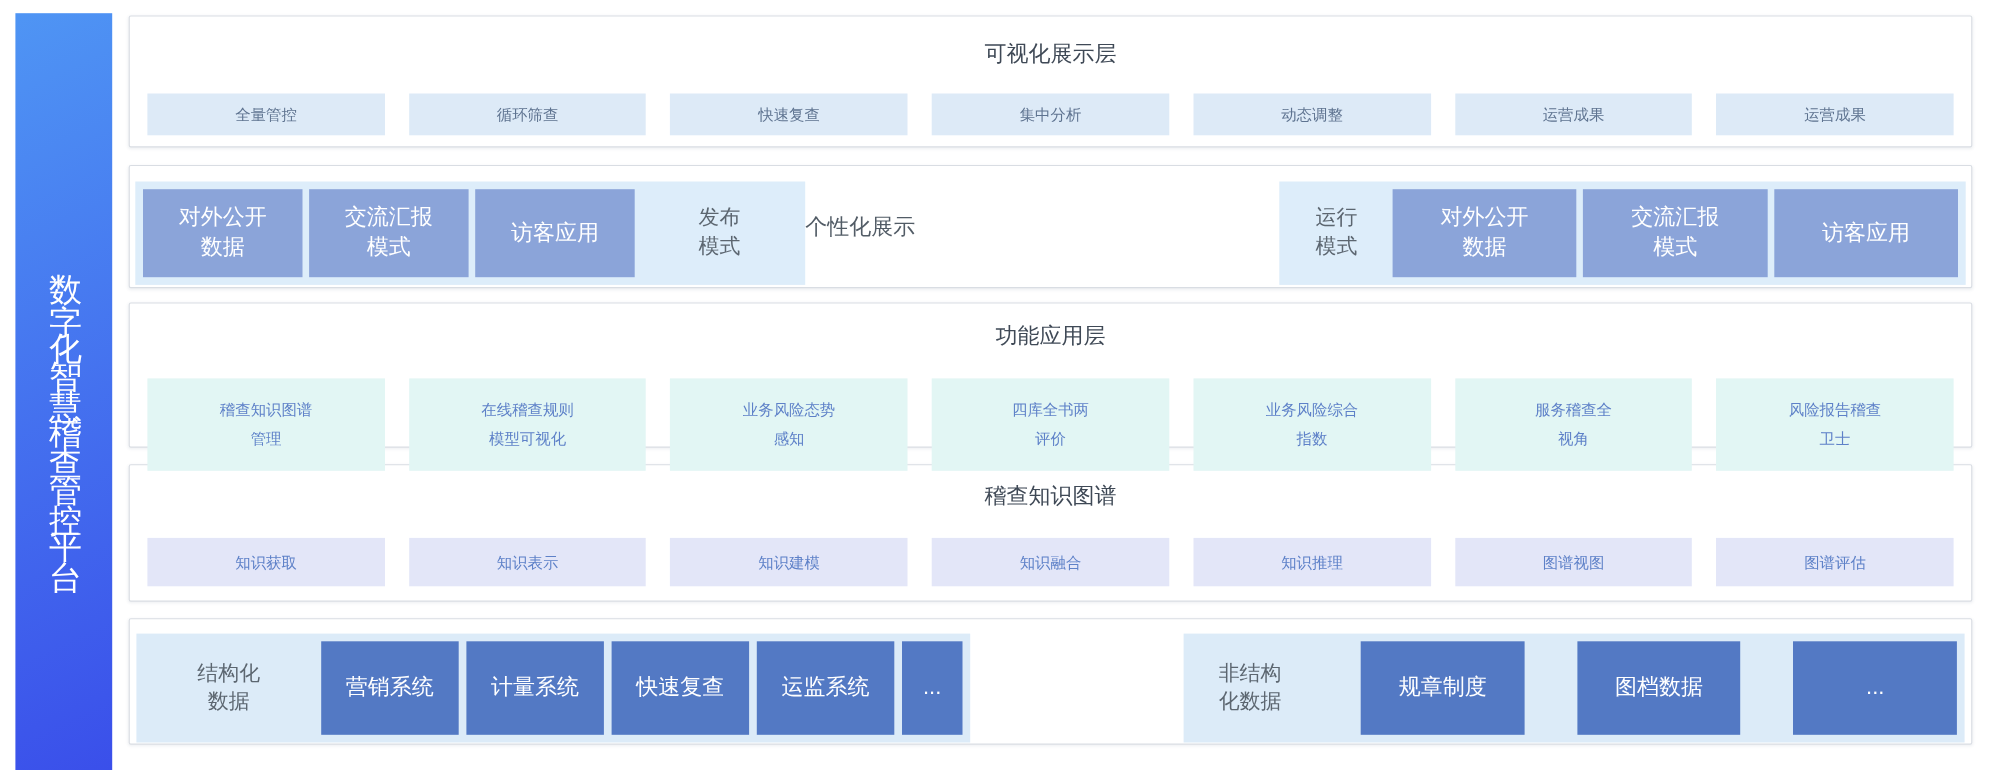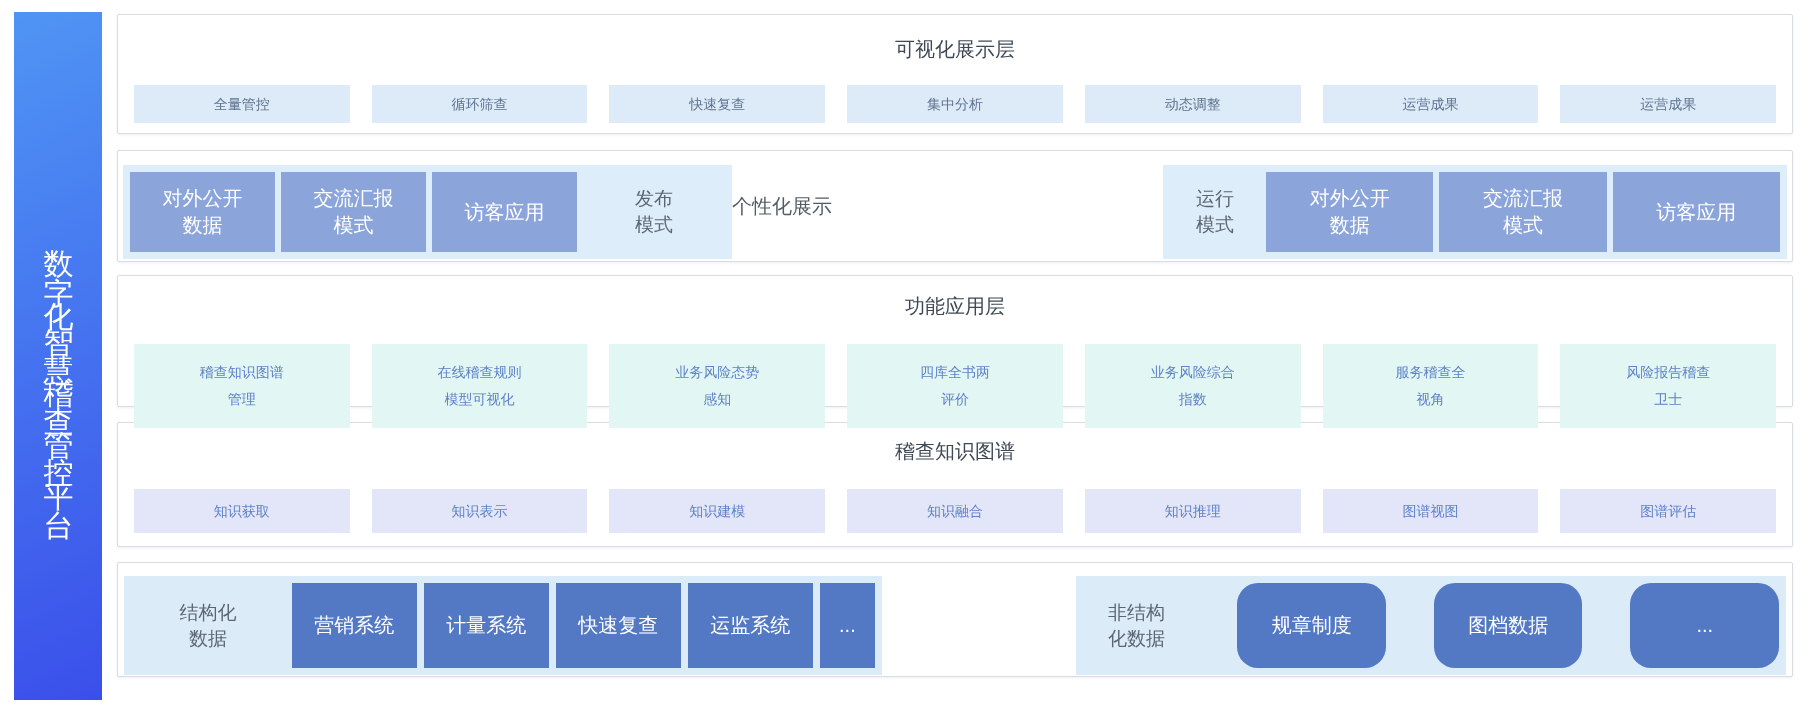--- a/index.html
+++ b/index.html
@@ -55,21 +55,21 @@
 
   
   .p5{height:115px;display:flex;align-items:center;padding:0 6px;}
   .p5 .group{background:#dcebf8;height:99px;gap:7px;}
   .p5 .g-struct{width:45.6%;}
   .p5 .spacer{flex:1;}
   .p5 .g-unstruct{width:42.7%;gap:48px;}
   .p5 .dark-box{background:#5379c4;height:85px;text-align:right;}
   .p5 .g-struct .dark-box{width:125px;}
   .p5 .g-struct .dark-box.dots{width:55px;}
-  .p5 .g-unstruct .dark-box{width:auto;flex:1.4;border-radius:21px;}
+  .p5 .g-unstruct .dark-box{width:auto;flex:1.4;}
   .p5 .group-label{flex:1;}
   .p5 .g-unstruct .group-label{flex:1;}
 </style>
 </head>
 <body>
 
 <div class="sidebar">
   <div class="sidebar-title">数字化智慧稽查管控平台</div>
 </div>
 

